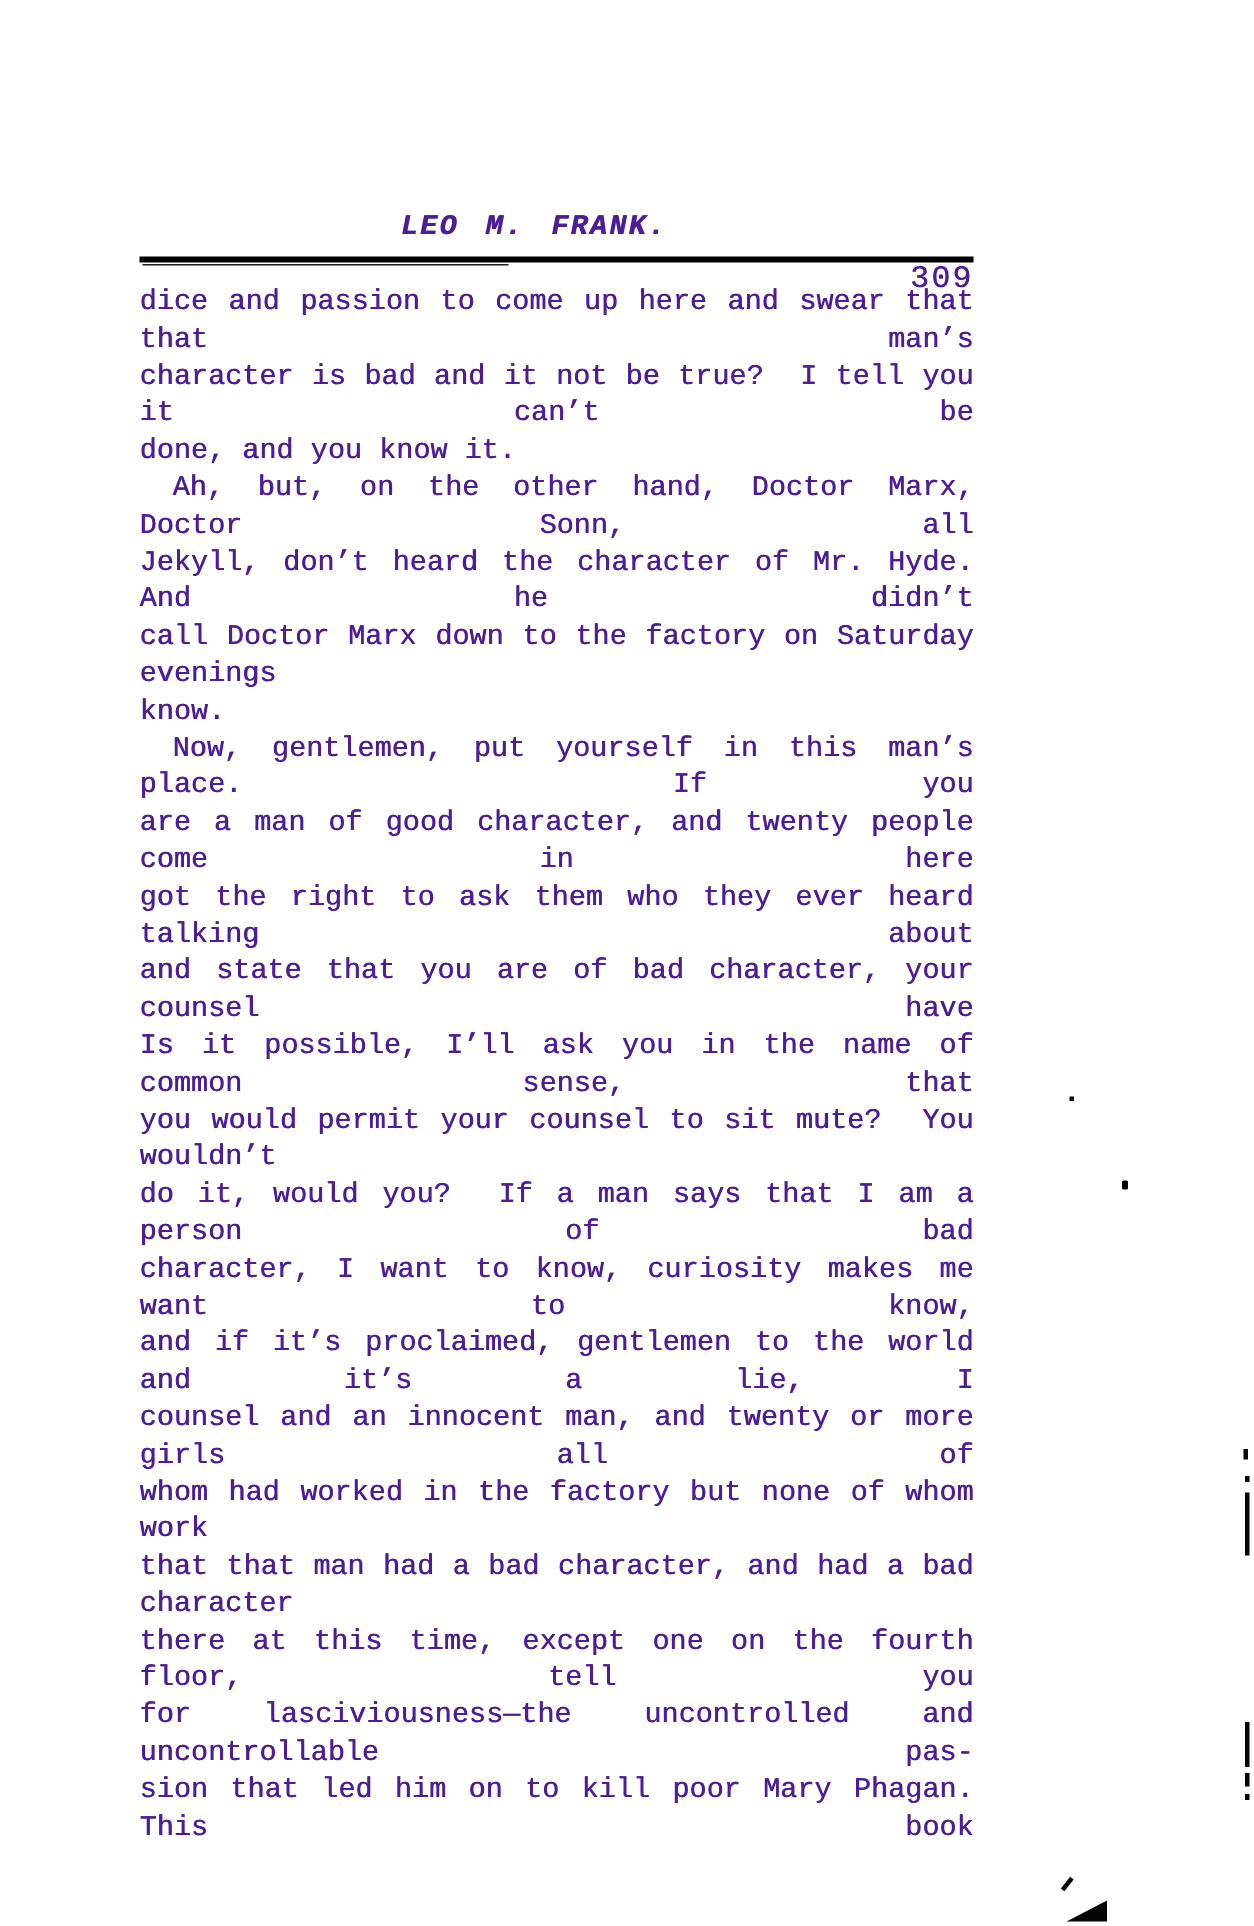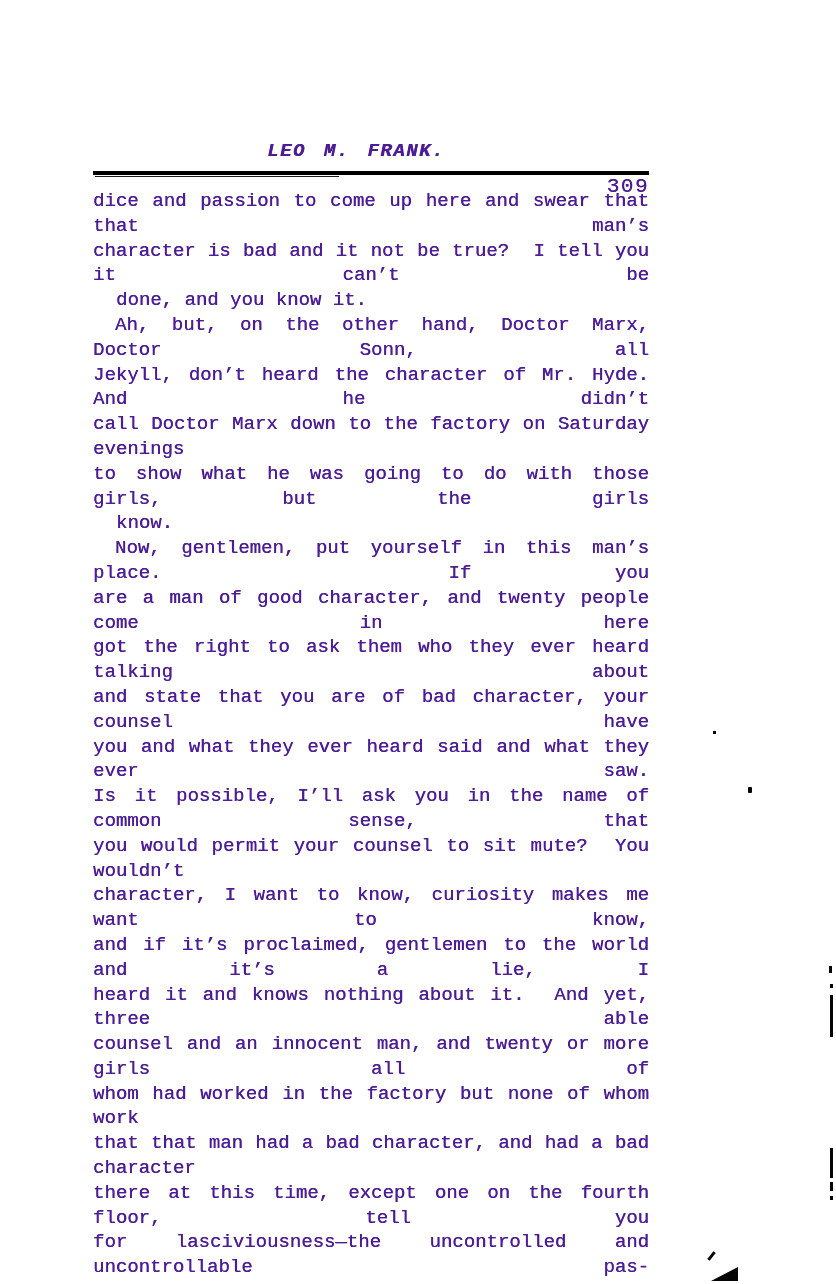--- a/index.html
+++ b/index.html
@@ -64,21 +64,20 @@
     text-shadow: 0.35px 0 0 currentColor; 
   }
   .line {
     white-space: pre-wrap;
     text-align: justify;
     text-align-last: justify;
   }
   .line.end {
     text-align: right;
     text-align-last: left;
-    margin-left: 23px;
   }
   .para.indent .line:first-child { text-indent: 22px; }
 
   
   .artifact { position: absolute; background: #050505; }
   .speck-a { left: 713px; top: 731px; width: 3px; height: 3px; }
   .speck-b { left: 748px; top: 787px; width: 4px; height: 6px; border-radius: 1px; }
   .edge-dash-1 { left: 829px; top: 966px; width: 3px; height: 7px; }
   .edge-dot-1  { left: 830px; top: 984px; width: 3px; height: 4px; }
   .edge-line-1 { left: 830px; top: 995px; width: 3px; height: 42px; }
@@ -112,34 +111,32 @@
     <div class="body-text">
         <div class="para">
           <div class="line">dice and passion to come up here and swear that that man’s</div>
           <div class="line">character is bad and it not be true?  I tell you it can’t be</div>
           <div class="line end">done, and you know it.</div>
         </div>
         <div class="para indent">
           <div class="line">Ah, but, on the other hand, Doctor Marx, Doctor Sonn, all</div>
           <div class="line">Jekyll, don’t heard the character of Mr. Hyde.  And he didn’t</div>
           <div class="line">call Doctor Marx down to the factory on Saturday evenings</div>
-          <div class="line">to show what he was going to do with those girls, but the girls</div>
           <div class="line end">know.</div>
         </div>
         <div class="para indent">
           <div class="line">Now, gentlemen, put yourself in this man’s place.  If you</div>
           <div class="line">are a man of good character, and twenty people come in here</div>
           <div class="line">got the right to ask them who they ever heard talking about</div>
           <div class="line">and state that you are of bad character, your counsel have</div>
-          <div class="line">you and what they ever heard said and what they ever saw.</div>
           <div class="line">Is it possible, I’ll ask you in the name of common sense, that</div>
           <div class="line">you would permit your counsel to sit mute?  You wouldn’t</div>
+          <div class="line">do it, would you?  If a man says that I am a person of bad</div>
           <div class="line">character, I want to know, curiosity makes me want to know,</div>
           <div class="line">and if it’s proclaimed, gentlemen to the world and it’s a lie, I</div>
-          <div class="line">heard it and knows nothing about it.  And yet, three able</div>
           <div class="line">counsel and an innocent man, and twenty or more girls all of</div>
           <div class="line">whom had worked in the factory but none of whom work</div>
           <div class="line">that that man had a bad character, and had a bad character</div>
           <div class="line">there at this time, except one on the fourth floor, tell you</div>
           <div class="line">for lasciviousness—the uncontrolled and uncontrollable pas-</div>
           <div class="line">sion that led him on to kill poor Mary Phagan.  This book</div>
         </div>
       </div>
   </div>
 

